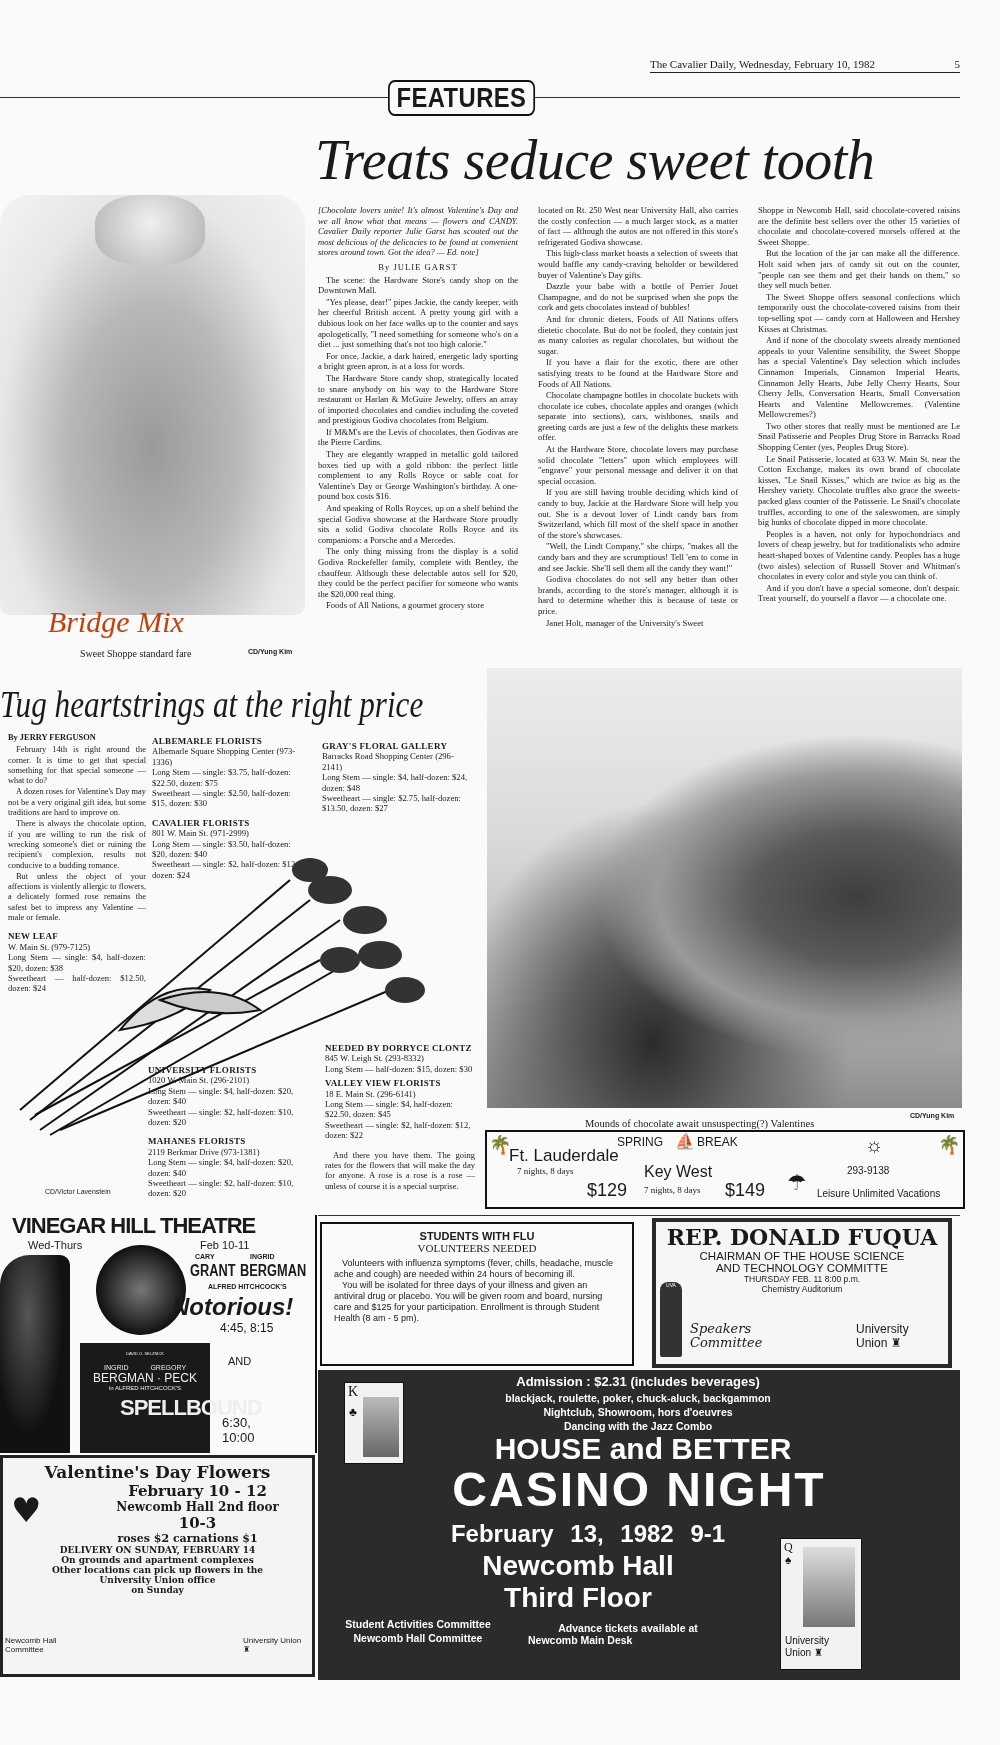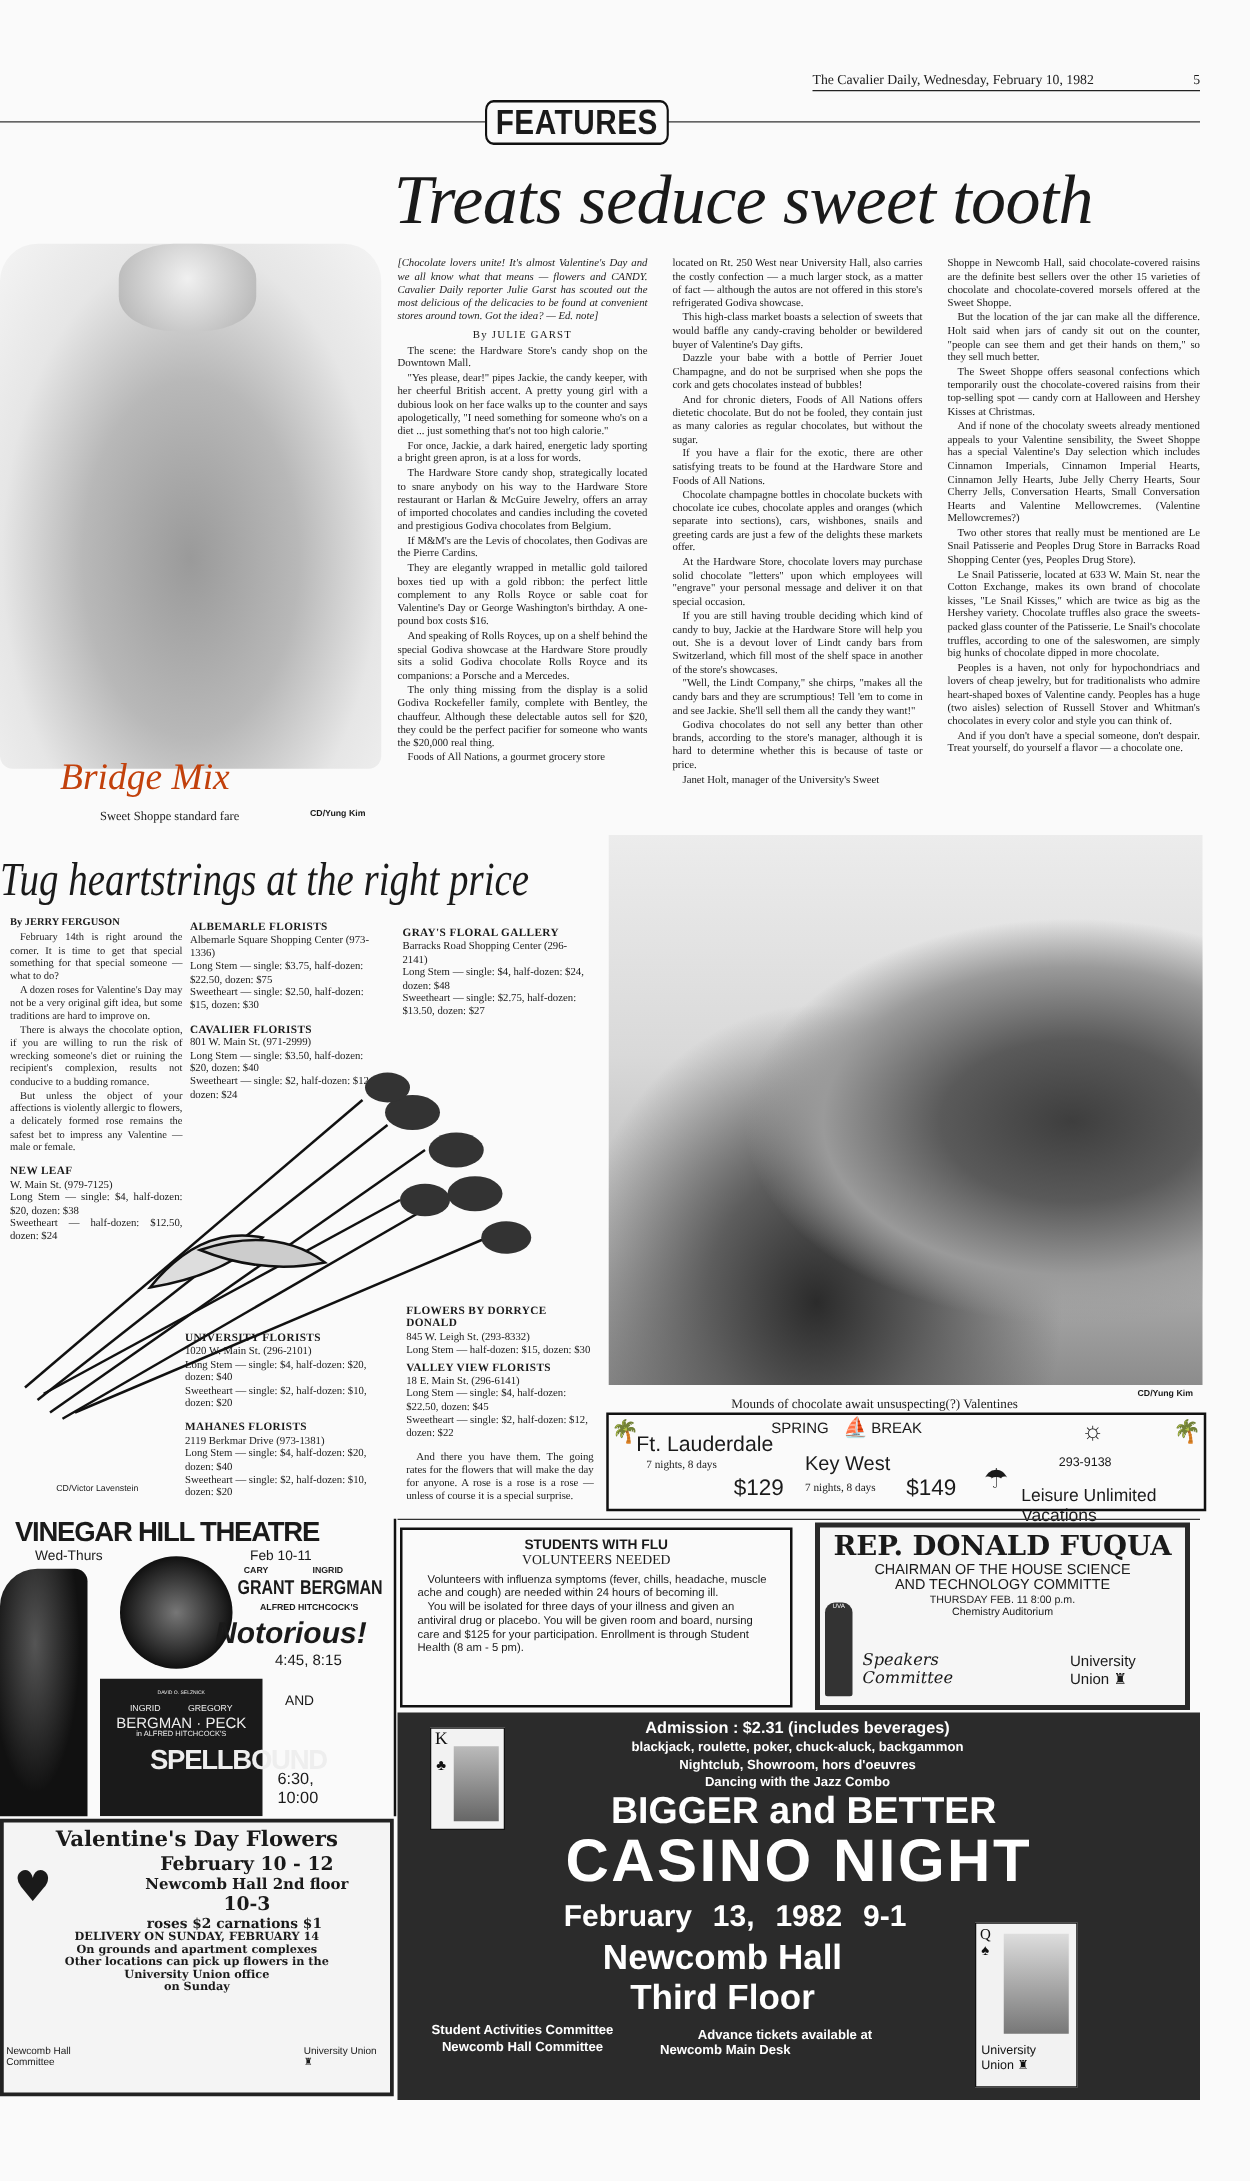--- a/index.html
+++ b/index.html
@@ -162,21 +162,21 @@
   <div class="blk">
     <h4>MAHANES FLORISTS</h4>
     <div>2119 Berkmar Drive (973-1381)</div>
     <div>Long Stem — single: $4, half-dozen: $20, dozen: $40</div>
     <div>Sweetheart — single: $2, half-dozen: $10, dozen: $20</div>
   </div>
 </div>
 
 <div class="abs florist" style="left:325px;top:1043px;width:150px;">
   <div class="blk" style="margin-bottom:4px;">
-    <h4>FLOWERS BY DORRYCE DONALD</h4>
+    <h4>NEEDED BY DORRYCE CLONTZ</h4>
     <div>845 W. Leigh St. (293-8332)</div>
     <div>Long Stem — half-dozen: $15, dozen: $30</div>
   </div>
   <div class="blk">
     <h4>VALLEY VIEW FLORISTS</h4>
     <div>18 E. Main St. (296-6141)</div>
     <div>Long Stem — single: $4, half-dozen: $22.50, dozen: $45</div>
     <div>Sweetheart — single: $2, half-dozen: $12, dozen: $22</div>
   </div>
   <div style="text-indent:8px;text-align:justify;">And there you have them. The going rates for the flowers that will make the day for anyone. A rose is a rose is a rose — unless of course it is a special surprise.</div>
@@ -192,21 +192,21 @@
   <span class="abs" style="left:210px;top:3px;font-size:12px;">BREAK</span>
   <span class="abs" style="left:22px;top:14px;font-size:17px;">Ft. Lauderdale</span>
   <span class="abs" style="left:30px;top:34px;font-size:9px;font-family:'Liberation Serif',serif;">7 nights, 8 days</span>
   <span class="abs" style="left:100px;top:48px;font-size:18px;">$129</span>
   <span class="abs" style="left:157px;top:31px;font-size:16px;">Key West</span>
   <span class="abs" style="left:157px;top:53px;font-size:9px;font-family:'Liberation Serif',serif;">7 nights, 8 days</span>
   <span class="abs" style="left:238px;top:48px;font-size:18px;">$149</span>
   <span class="abs" style="left:300px;top:38px;font-size:22px;">☂</span>
   <span class="abs" style="left:378px;top:2px;font-size:20px;">☼</span>
   <span class="abs" style="left:360px;top:33px;font-size:10px;">293-9138</span>
-  <span class="abs" style="left:330px;top:56px;font-size:14px;">Leisure Unlimited Vacations</span>
+  <span class="abs" style="left:330px;top:56px;font-size:10px;">Leisure Unlimited Vacations</span>
   <span class="abs" style="left:2px;top:2px;font-size:18px;">🌴</span>
   <span class="abs" style="right:2px;top:2px;font-size:18px;">🌴</span>
 </div>
 
 <div class="abs rule" style="left:318px;top:1215px;width:642px;"></div>
 
 <div class="abs vinegar">
   <div class="abs" style="left:12px;top:-2px;font-family:'Liberation Sans',sans-serif;font-weight:bold;font-size:22px;letter-spacing:-1px;">VINEGAR HILL THEATRE</div>
   <div class="abs" style="left:28px;top:24px;font-family:'Liberation Sans',sans-serif;font-size:11px;">Wed-Thurs</div>
   <div class="abs" style="left:0;top:40px;width:70px;height:200px;background:radial-gradient(ellipse at 40% 30%,#555,#111 60%);border-radius:30px 10px 0 0;"></div>
@@ -275,21 +275,21 @@
 <div class="abs casino">
   <div class="card" style="left:26px;top:12px;width:58px;height:80px;">
     <div style="position:absolute;left:3px;top:1px;font-family:'Liberation Serif',serif;font-size:14px;">K</div>
     <div style="position:absolute;left:4px;top:22px;font-size:12px;">♣</div>
     <div style="position:absolute;left:18px;top:14px;width:36px;height:60px;background:linear-gradient(#bbb,#666);"></div>
   </div>
   <div class="abs" style="left:105px;top:4px;width:430px;font-weight:bold;font-size:13px;">Admission : $2.31 (includes beverages)</div>
   <div class="abs" style="left:90px;top:22px;width:460px;font-weight:bold;font-size:10.5px;">blackjack, roulette, poker, chuck-aluck, backgammon</div>
   <div class="abs" style="left:105px;top:36px;width:430px;font-weight:bold;font-size:10.5px;">Nightclub, Showroom, hors d'oeuvres</div>
   <div class="abs" style="left:105px;top:50px;width:430px;font-weight:bold;font-size:10.5px;">Dancing with the Jazz Combo</div>
-  <div class="abs" style="left:90px;top:62px;width:470px;font-weight:bold;font-size:30px;">BIGGER and BETTER</div>
+  <div class="abs" style="left:90px;top:62px;width:470px;font-weight:bold;font-size:30px;">HOUSE and BETTER</div>
   <div class="abs" style="left:0;top:92px;width:642px;font-weight:bold;font-size:48px;letter-spacing:2px;">CASINO NIGHT</div>
   <div class="abs" style="left:60px;top:150px;width:420px;font-weight:bold;font-size:24px;word-spacing:10px;">February 13, 1982 9-1</div>
   <div class="abs" style="left:40px;top:180px;width:440px;font-weight:bold;font-size:28px;">Newcomb Hall</div>
   <div class="abs" style="left:40px;top:212px;width:440px;font-weight:bold;font-size:28px;">Third Floor</div>
   <div class="abs" style="left:0;top:248px;width:200px;font-weight:bold;font-size:10.5px;">Student Activities Committee</div>
   <div class="abs" style="left:0;top:262px;width:200px;font-weight:bold;font-size:10.5px;">Newcomb Hall Committee</div>
   <div class="abs" style="left:210px;top:252px;width:200px;font-weight:bold;font-size:10.5px;">Advance tickets available at</div>
   <div class="abs" style="left:210px;top:264px;width:200px;font-weight:bold;font-size:10.5px;text-align:left;">Newcomb Main Desk</div>
   <div class="card" style="left:462px;top:168px;width:80px;height:130px;">
     <div style="position:absolute;left:3px;top:1px;font-family:'Liberation Serif',serif;font-size:12px;">Q</div>

